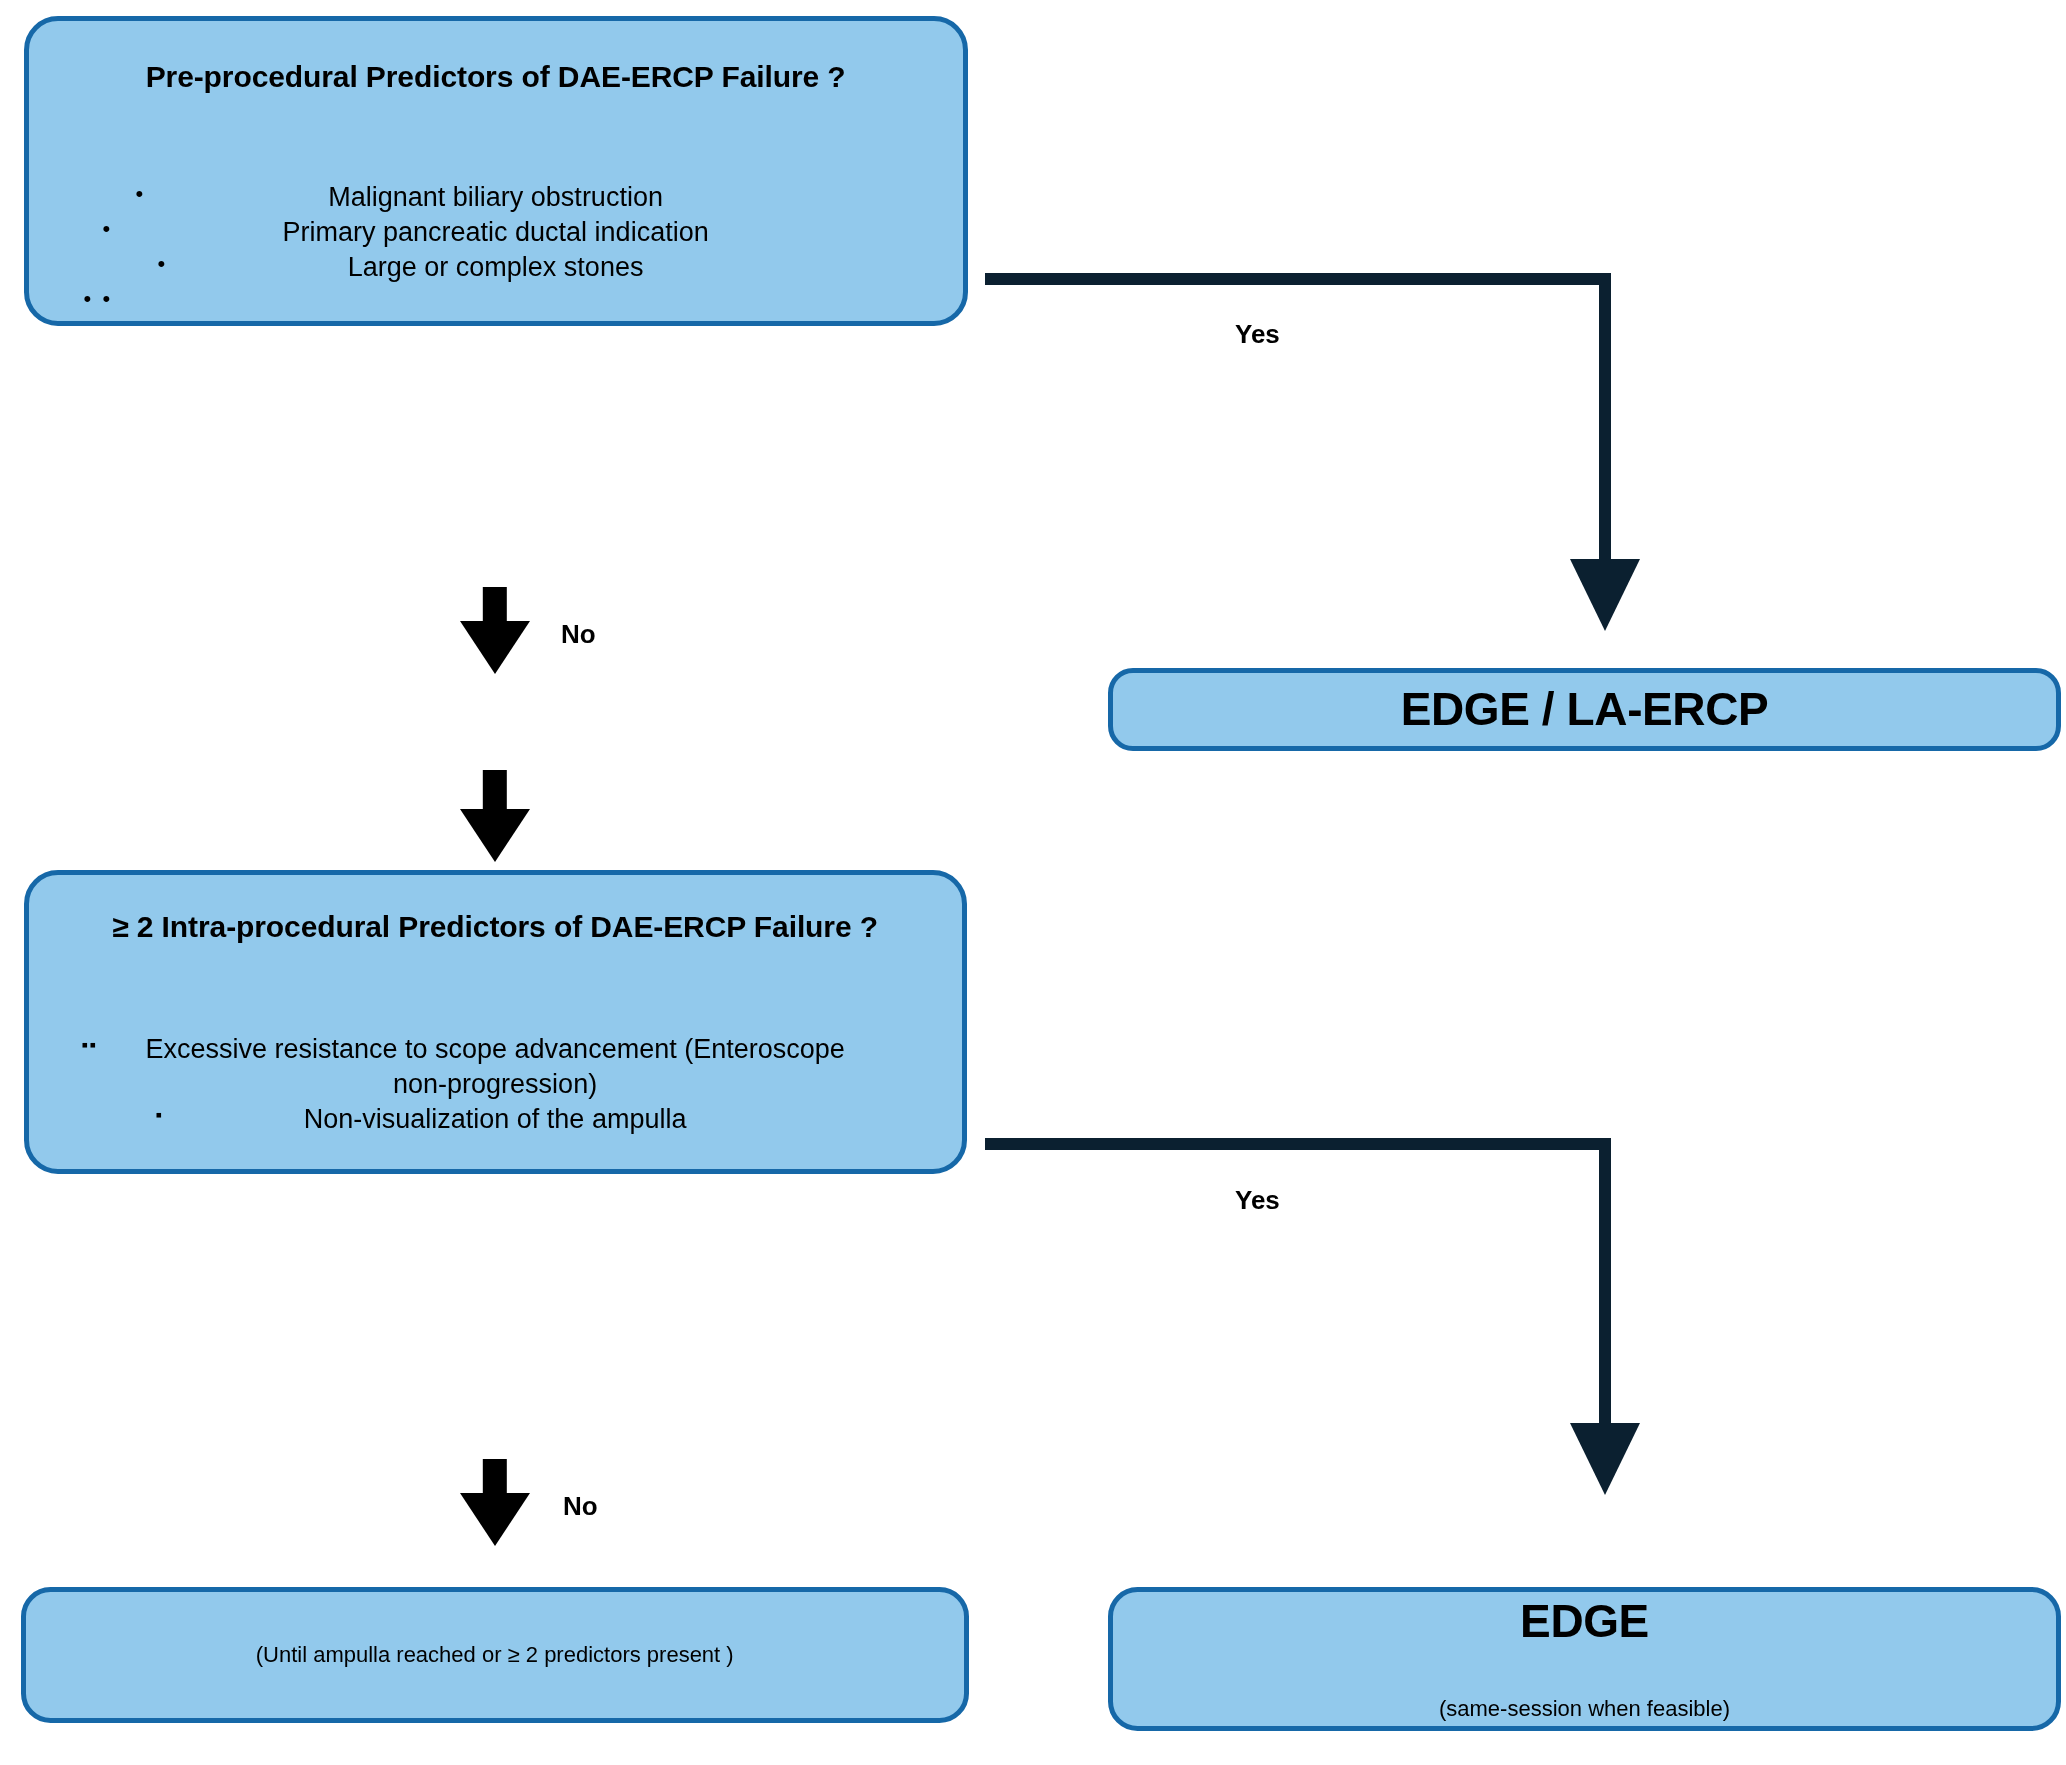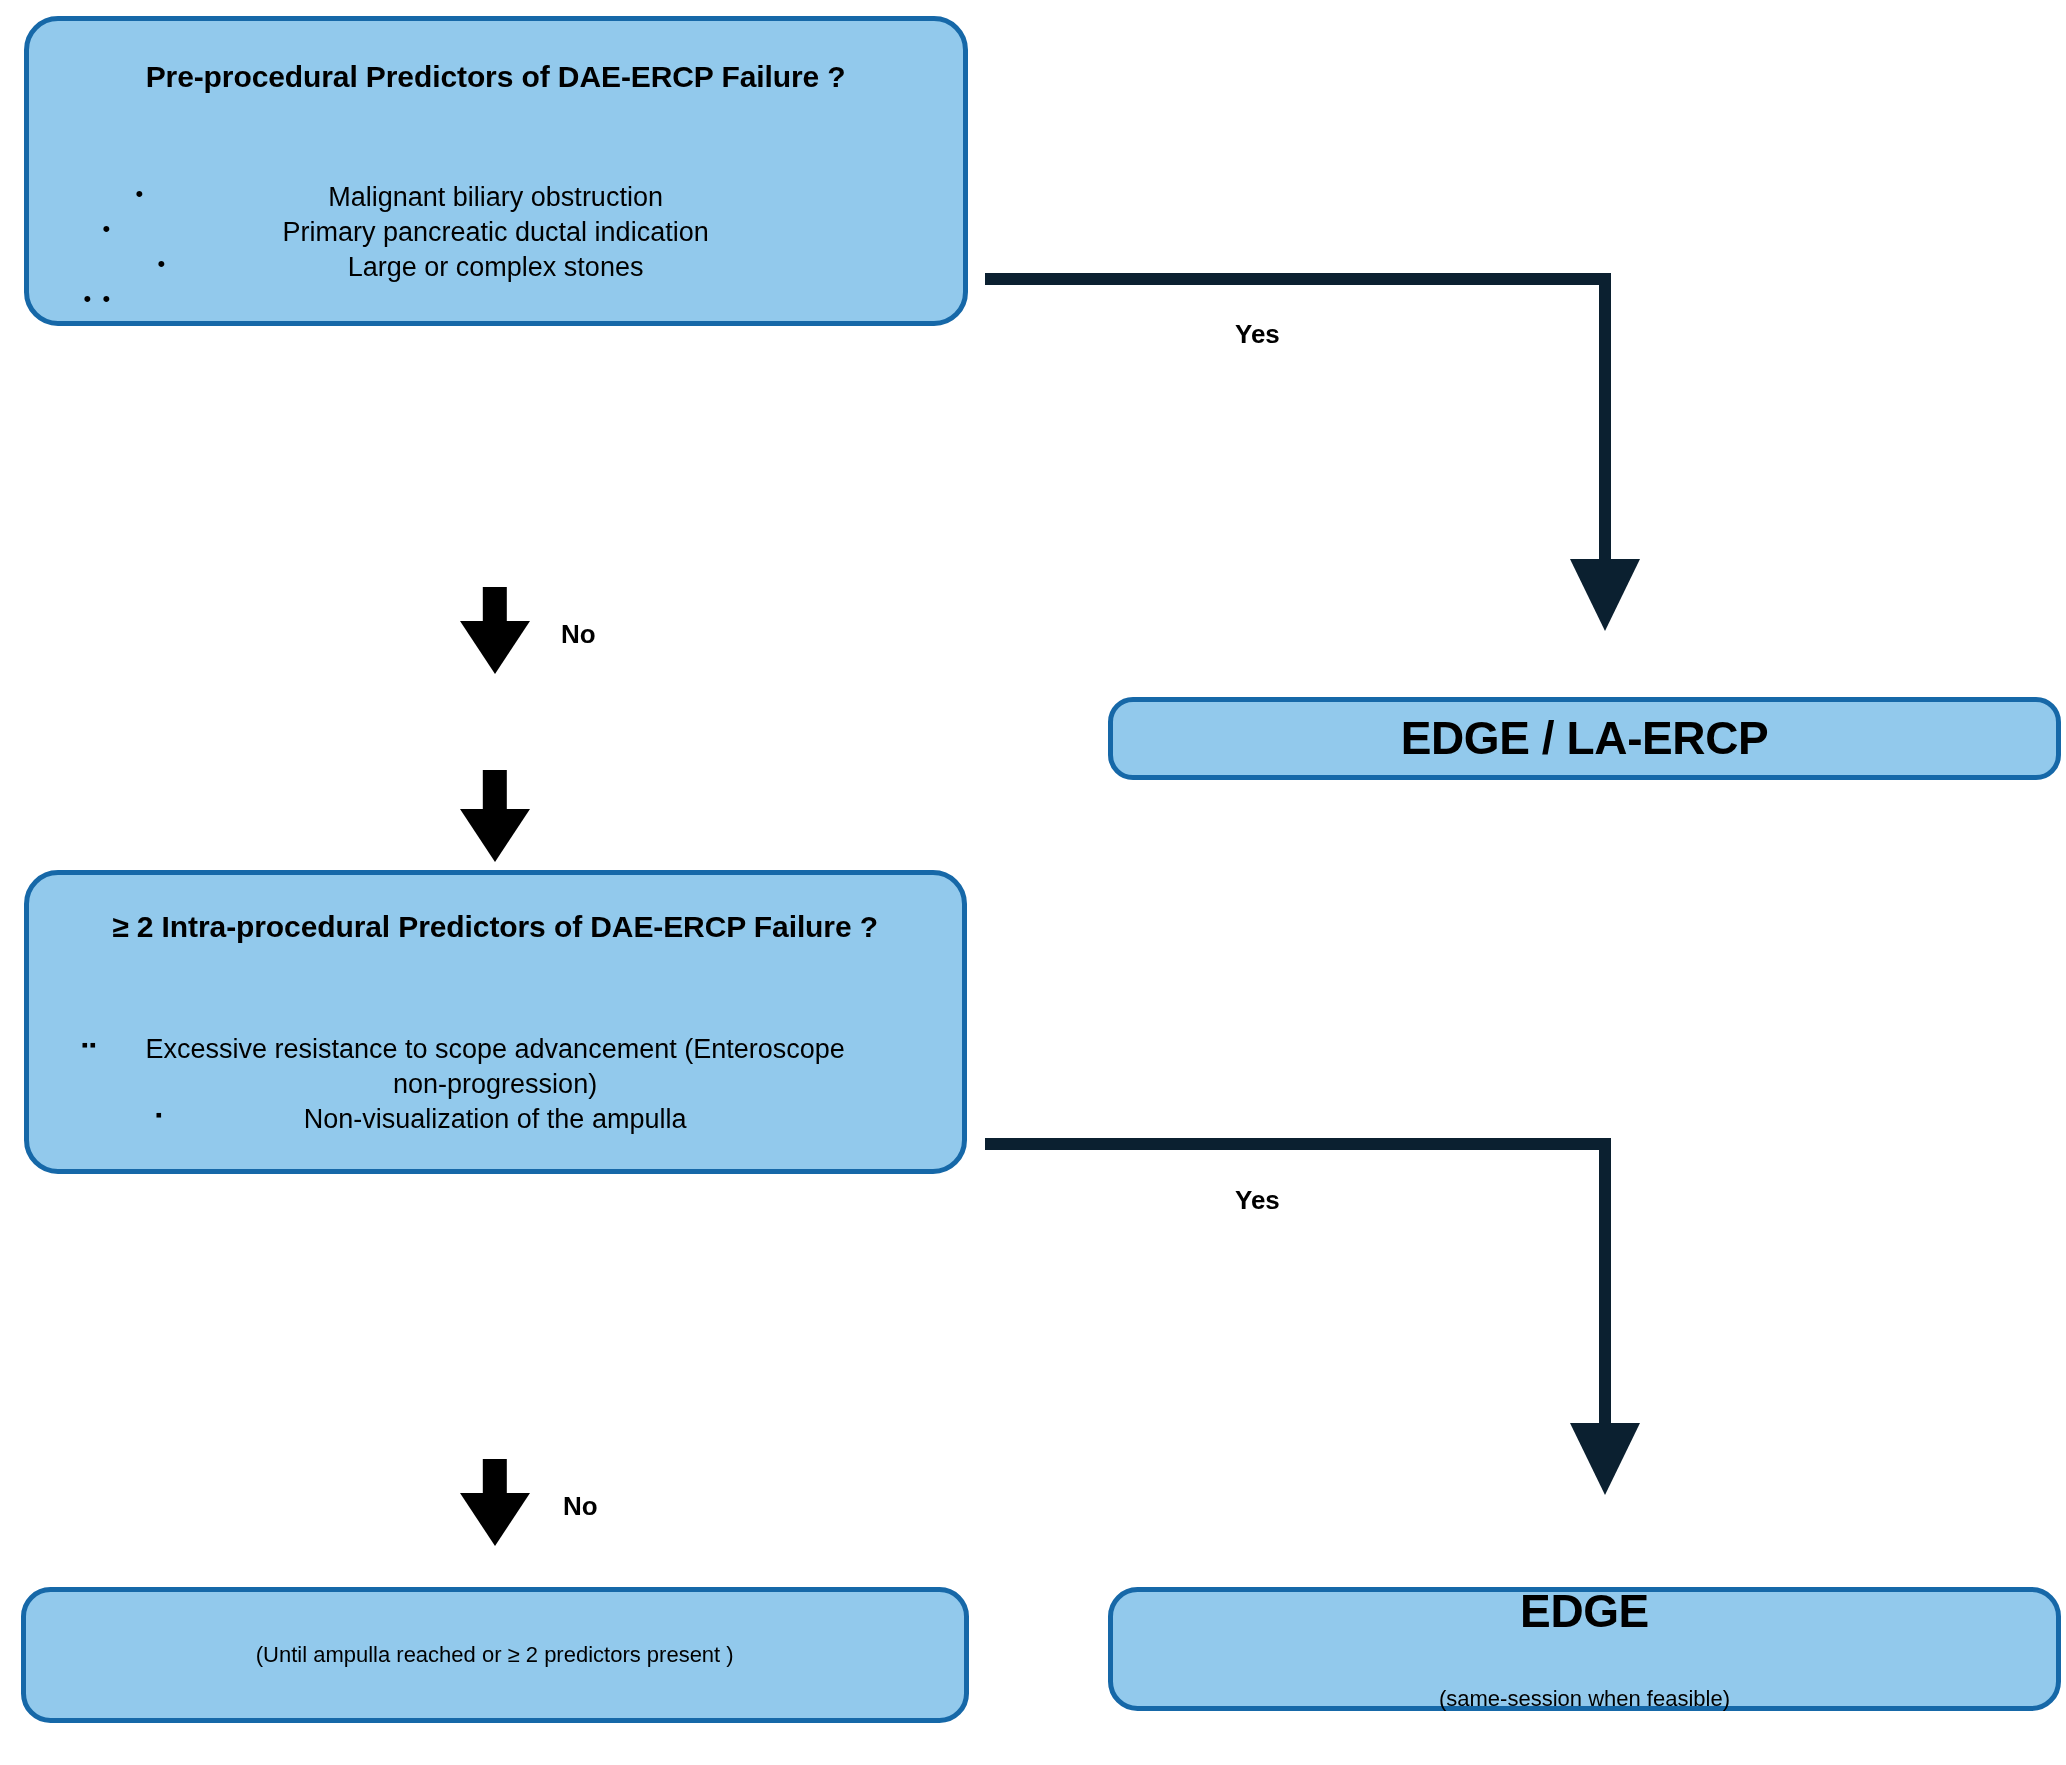--- a/index.html
+++ b/index.html
@@ -152,21 +152,21 @@
     <div class="head"></div>
   </div>
   <div class="edge-label" style="left:561px; top:619px;">No</div>
 
   <div class="elbow-h" style="left:985px; top:273px; width:625px; height:11.8px;"></div>
   <div class="elbow-v" style="left:1599px; top:273px; width:11.8px; height:288px;"></div>
   <div class="elbow-head" style="left:1570px; top:559px;"></div>
   <div class="edge-label" style="left:1235px; top:319px;">Yes</div>
 
 
-  <div class="node pill" style="left:1108px; top:697px; width:953px; height:83px;">
+  <div class="node pill" style="left:1108px; top:668px; width:953px; height:83px;">
     <div class="node-heading">EDGE / LA-ERCP</div>
   </div>
 
   <div class="block-arrow" style="left:459px; top:770px; width:71px; height:92px;">
     <div class="stem" style="width:24.4px;height:44px;"></div>
     <div class="head"></div>
   </div>
 
   <div class="node" style="left:23.6px; top:870px; width:943px; height:304px;">
     <div class="node-title" style="padding:0 68px;">≥ 2 Intra-procedural Predictors of DAE-ERCP Failure ?</div>
@@ -193,19 +193,19 @@
 
   <div class="elbow-h" style="left:985px; top:1138px; width:625px; height:11.8px;"></div>
   <div class="elbow-v" style="left:1599px; top:1138px; width:11.8px; height:288px;"></div>
   <div class="elbow-head" style="left:1570px; top:1423px;"></div>
   <div class="edge-label" style="left:1235px; top:1185px;">Yes</div>
 
   <div class="node" style="left:20.7px; top:1587px; width:948px; height:136px; border-radius:29.5px;">
     <div class="node-sub">(Until ampulla reached or ≥ 2 predictors present )</div>
   </div>
 
-  <div class="node" style="left:1108px; top:1587px; width:953px; height:124px; border-radius:29.5px;">
+  <div class="node" style="left:1108px; top:1587px; width:953px; height:144px; border-radius:29.5px;">
     <div class="node-heading">EDGE</div>
     <div class="node-sub">(same-session when feasible)</div>
   </div>
 
 </div>
 
 
 </body></html>

